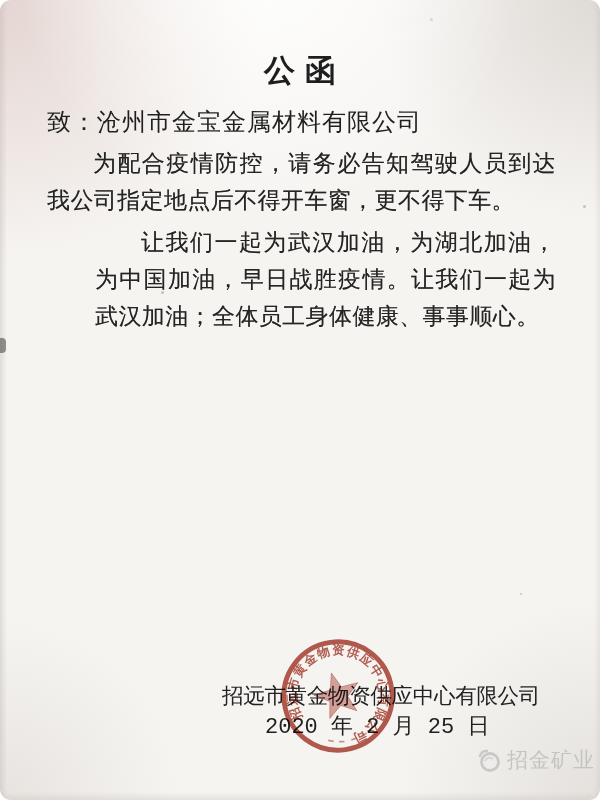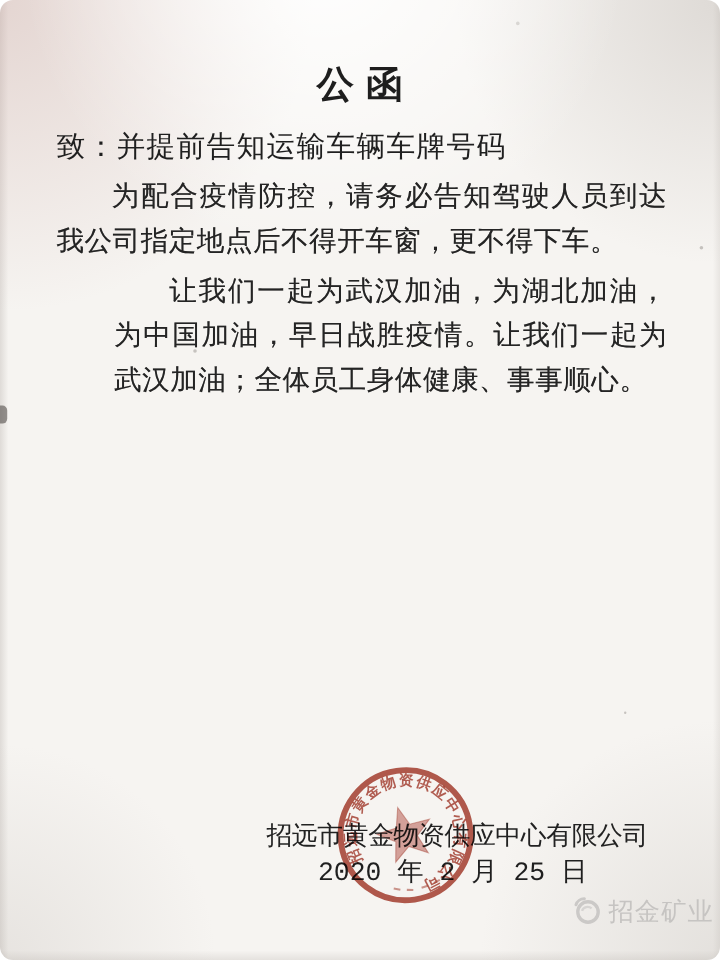--- a/index.html
+++ b/index.html
@@ -41,21 +41,21 @@
     font-size:22px; color:#1f1f1f;
     font-family:Liberation Mono, monospace;
     margin-left:10px;
   }
   .seal {
     position:absolute; left:267px; top:625px; width:142px; height:142px;
     transform:rotate(-8deg); mix-blend-mode:multiply; opacity:0.95;
   }
   .watermark {
     position:absolute; top:746px; right:5px;
-    display:flex; align-items:flex-start; gap:3px;
+    display:flex; align-items:flex-end; gap:3px;
     font-size:21px; color:#c6c4c2; letter-spacing:1px;
     font-family:"Liberation Serif","DejaVu Serif",serif;
   }
   .edge-mark {
     position:absolute; left:0; top:338; top:338px; width:6px; height:15px;
     background:rgba(68,62,58,0.55); border-radius:0 4px 4px 0;
   }
   .speck { position:absolute; border-radius:50%; background:rgba(110,104,98,0.35); }
   .speck.s1 { left:583px; top:205px; width:3px; height:3px; }
   .speck.s2 { left:161px; top:291px; width:3px; height:3px; }
@@ -63,21 +63,21 @@
   .speck.s4 { left:520px; top:593px; width:2px; height:2px; }
 </style>
 </head>
 <body>
 
 <div class="page">
 
   <div class="title">公函</div>
 
   <div class="content">
-    <div class="recipient">致：并提前告知运输车辆车牌号码</div>
+    <div class="recipient">致：沧州市金宝金属材料有限公司</div>
     <p>为配合疫情防控，请务必告知驾驶人员到达我公司指定地点后不得开车窗，更不得下车。</p>
     <p>让我们一起为武汉加油，为湖北加油，为中国加油，早日战胜疫情。让我们一起为武汉加油；全体员工身体健康、事事顺心。</p>
   </div>
 
   <div class="signature">招远市黄金物资供应中心有限公司</div>
   <div class="date">2020 年 2 月 25 日</div>
 
   <div class="seal">
     <svg width="142" height="142" viewBox="0 0 160 160">
       <defs>

